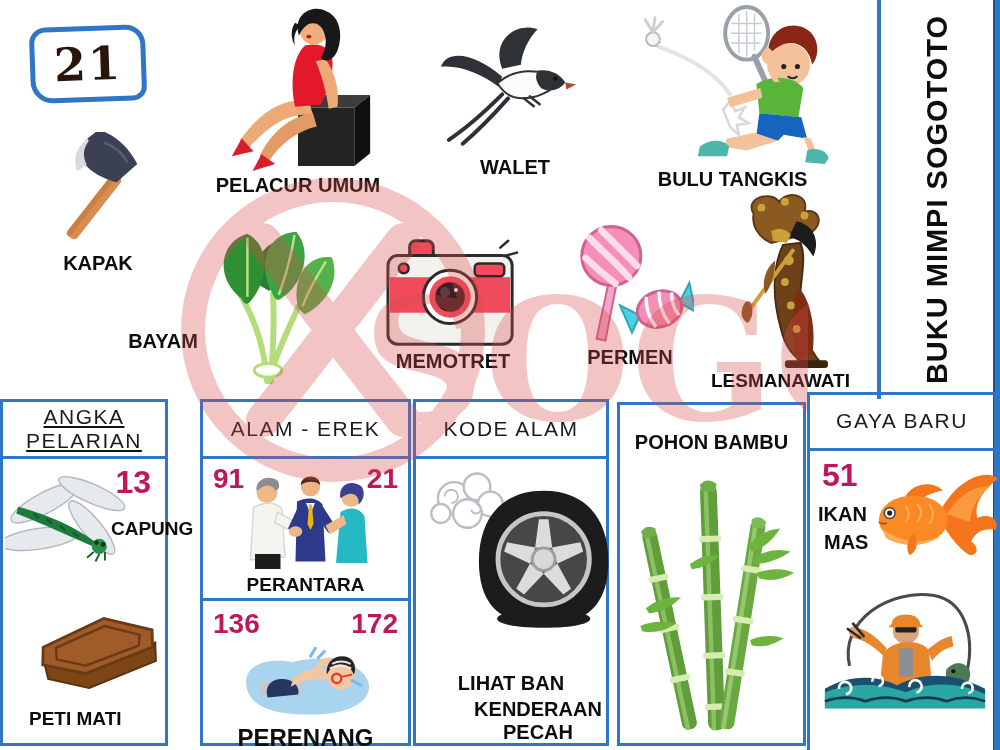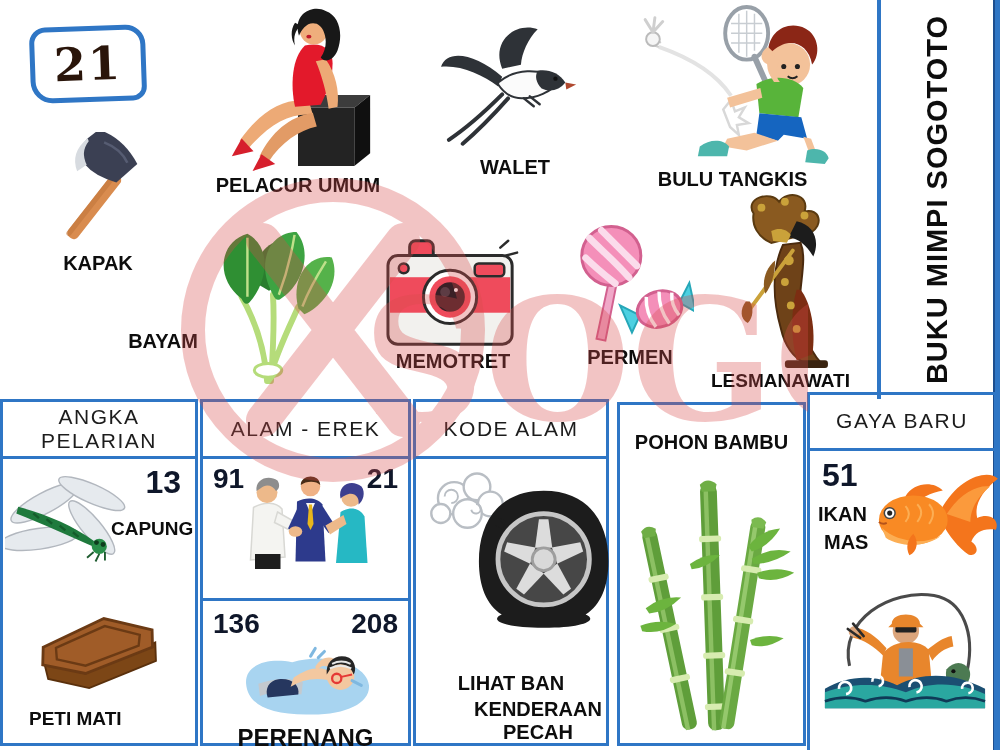--- a/index.html
+++ b/index.html
@@ -18,21 +18,21 @@
   
   .item{position:absolute;display:flex;flex-direction:column;align-items:center;}
   .lbl{font-weight:800;font-size:20px;color:#0d0d0d;letter-spacing:0;white-space:nowrap;}
   .lbl.small{font-size:19px;}
   
   .watermark{position:absolute;left:168px;top:178px;width:640px;height:310px;opacity:.32;z-index:9;pointer-events:none;}
   
   .cell{position:absolute;border:3px solid #2f76c5;background:transparent;box-sizing:border-box;}
   .cell-hd{box-sizing:border-box;border-bottom:3px solid #2f76c5;display:flex;flex-direction:column;align-items:center;justify-content:center;
            font-size:21px;font-weight:400;letter-spacing:1.5px;color:#1c1c1c;line-height:1.15;}
-  .num{position:absolute;font-weight:800;font-size:32px;color:#0f172a;}
+  .num{position:absolute;font-weight:800;font-size:32px;color:#be185d;}
   .caption{position:absolute;width:100%;text-align:center;font-weight:800;font-size:20px;color:#0d0d0d;}
   .abs{position:absolute;}
 </style>
 </head>
 <body>
 
 <div class="canvas">
 
   <div class="edge-right"></div>
   <div class="sidebar-divider"></div>
@@ -181,21 +181,21 @@
       <circle cx="88" cy="70" r="5" fill="#caa23a"></circle>
         <circle cx="84" cy="92" r="4" fill="#caa23a"></circle>
       <circle cx="90" cy="116" r="4" fill="#caa23a"></circle>
         <circle cx="96" cy="140" r="4" fill="#caa23a"></circle>
       <path d="M74 70 C64 78 60 92 64 104 C70 96 74 84 74 70 Z" fill="#8a5a20"></path>
       <rect x="84" y="172" width="44" height="8" rx="3" fill="#3a2410"></rect>
     </svg>
     <div class="lbl small">LESMANAWATI</div>
   </div>
 
-  <div class="cell" style="left:0;top:399px;width:198px;height:347px;">
+  <div class="cell" style="left:0;top:399px;width:168px;height:347px;text-decoration:underline;">
     <div class="cell-hd" style="height:57px;">
       <span>ANGKA</span>
       <span>PELARIAN</span>
     </div>
     <div class="num" style="right:14px;top:62px;">13</div>
     <div class="abs" style="left:2px;top:66px;">
       <svg width="132" height="120" viewBox="0 0 140 125">
         <g fill="#e4e8ed" stroke="#aab0b8" stroke-width="1.5" opacity=".9">
           <ellipse cx="42" cy="36" rx="40" ry="11" transform="rotate(-28 42 36)"></ellipse>
           <ellipse cx="92" cy="26" rx="38" ry="10" transform="rotate(24 92 26)"></ellipse>
@@ -244,24 +244,25 @@
         <path d="M93 26 C93 12 118 10 119 26 C114 20 100 20 93 26 Z" fill="#4a2c17"></path>
         <path d="M90 54 L76 84 L88 90 L98 68 Z" fill="#2d3a8c"></path>
         <path d="M122 54 L140 82 L130 90 L114 68 Z" fill="#2d3a8c"></path>
         <ellipse cx="86" cy="88" rx="9" ry="7" fill="#edb98a"></ellipse>
         <path d="M146 62 C158 54 172 56 178 68 L182 130 L140 130 Z" fill="#26b8c4"></path>
         <circle cx="160" cy="42" r="13" fill="#edb98a"></circle>
         <path d="M146 44 C142 24 162 18 174 28 C180 36 176 48 170 52 C172 40 162 34 152 40 C148 42 146 44 146 44 Z" fill="#3d3f8f"></path>
         <path d="M150 66 L126 80 L132 92 L154 78 Z" fill="#edb98a"></path>
       </svg>
     </div>
+    <div class="caption" style="top:172px;font-size:19px;">PERANTARA</div>
     <div class="abs" style="left:-3px;right:-3px;top:196px;height:3px;background:#2f76c5;"></div>
 
     <div class="num" style="left:10px;top:206px;font-size:28px;">136</div>
-    <div class="num" style="right:10px;top:206px;font-size:28px;">208</div>
+    <div class="num" style="right:10px;top:206px;font-size:28px;">172</div>
     <div class="abs" style="left:18px;top:228px;">
       <svg width="170" height="96" viewBox="0 0 180 125">
         <path d="M12 70 C10 44 42 36 72 42 C120 28 170 46 172 72 C174 96 140 112 90 110 C40 110 14 96 12 70 Z" fill="#a8d4f0"></path>
         <path d="M28 70 C50 62 70 62 86 68 L84 84 C66 78 46 80 30 86 Z" fill="#c4c9ce"></path>
         <path d="M54 64 C42 66 36 76 40 88 L80 84 C82 72 72 62 54 64 Z" fill="#26375f"></path>
         <path d="M74 62 C94 48 112 46 124 56 L128 68 C106 60 86 64 70 74 Z" fill="#f3c8a0"></path>
         <path d="M102 48 C110 34 124 32 132 42 L124 52 C116 44 108 46 104 54 Z" fill="#f3c8a0"></path>
         <circle cx="135" cy="60" r="18" fill="#f3c8a0"></circle>
         <path d="M117 58 C115 38 132 30 146 36 C154 40 156 52 152 58 C148 44 132 40 122 50 Z" fill="#262626"></path>
         <path d="M124 44 q12 -6 24 0 M121 50 q14 -7 28 0" stroke="#e8e8e8" stroke-width="2.5" fill="none"></path>

